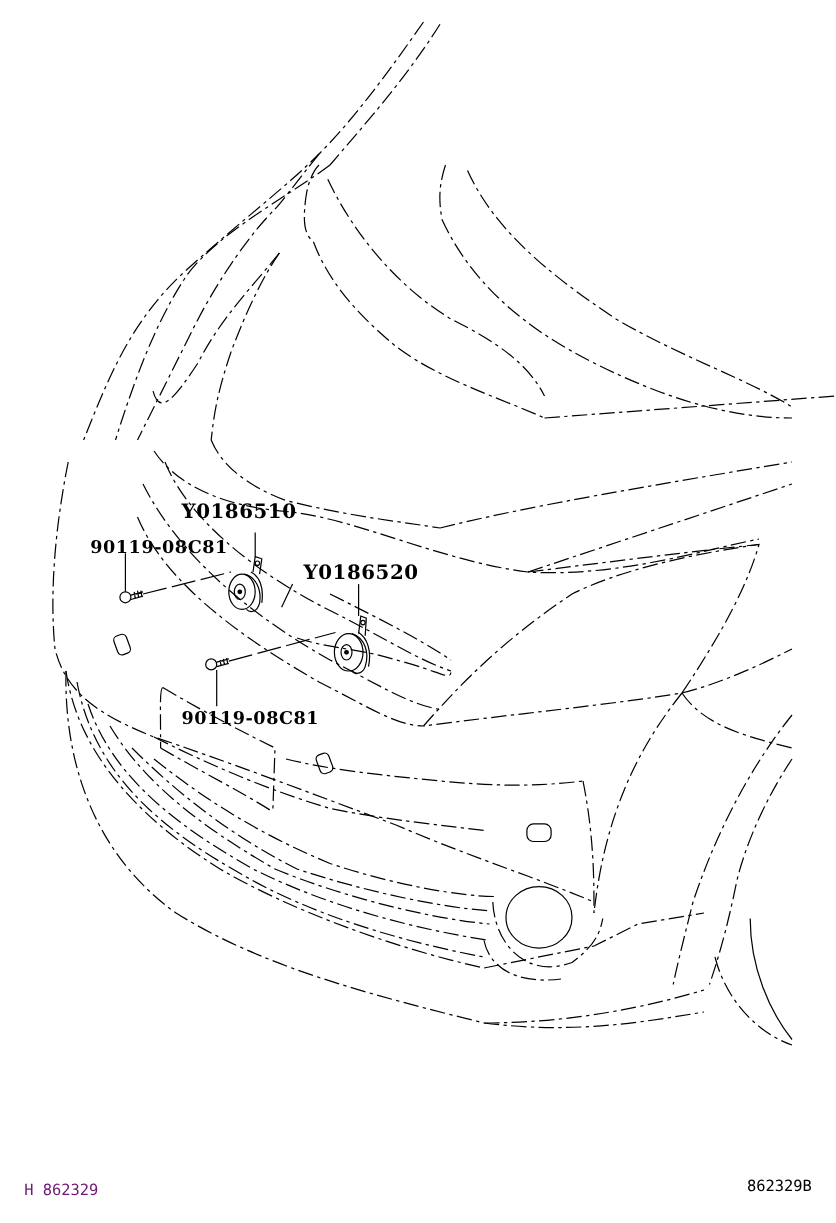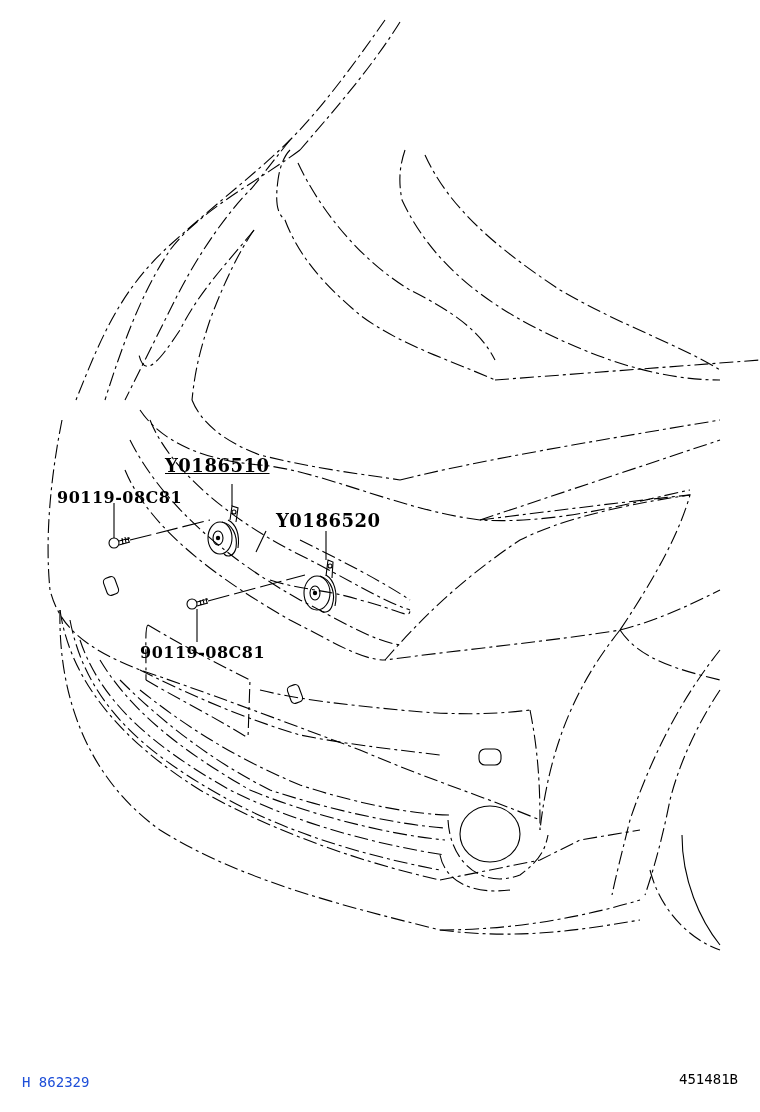--- a/index.html
+++ b/index.html
@@ -6,22 +6,22 @@
     body { width: 760px; height: 1112px; position: relative; overflow: hidden; font-family: "DejaVu Sans Mono", monospace; }
     #canvas { position: absolute; left: 0; top: 0; width: 760px; height: 1112px; }
     .ln { fill: none; stroke: #000; stroke-width: 1.1; }
     .dash { stroke-dasharray: 14 4 3 4; }
     .dash2 { stroke-dasharray: 22 5; }
     .solid { stroke-dasharray: none; }
     .part-label {
       position: absolute; font-family: "DejaVu Serif", serif; font-weight: bold;
       font-size: 18px; color: #000; letter-spacing: 0.5px; white-space: nowrap; cursor: pointer;
     }
-    .part-label.small { font-size: 16px; }
-    .footer-left { position: absolute; left: 22px; top: 1074px; font-family: "DejaVu Sans Mono", monospace; font-size: 14px; color: #1d4ed8; }
+    .part-label.small { font-size: 16px; margin-left: 25px; }
+    .footer-left { position: absolute; left: 22px; top: 1074px; font-family: "DejaVu Sans Mono", monospace; font-size: 14px; color: #701a75; }
     .footer-right { position: absolute; left: 679px; top: 1071px; font-family: "DejaVu Sans Mono", monospace; font-size: 14px; color: #000; }
   </style>
 </head>
 <body>
 
 <svg id="canvas" viewBox="0 0 760 1112" xmlns="http://www.w3.org/2000/svg">
 
   <g>
     <path class="ln dash" d="M385 20 C 350 70, 320 110, 290 140 C 260 170, 220 200, 170 245 C 120 290, 100 340, 76 400"></path>
     <path class="ln dash" d="M400 22 C 370 70, 330 115, 300 150"></path>
@@ -141,19 +141,19 @@
 
   <g>
     <line class="ln" x1="232" y1="484" x2="232" y2="506"></line>
     <line class="ln" x1="326" y1="531" x2="326" y2="560"></line>
     <line class="ln" x1="114" y1="503" x2="114" y2="538"></line>
     <line class="ln" x1="197" y1="609" x2="197" y2="642"></line>
     <line class="ln" x1="266" y1="531" x2="256" y2="552"></line>
   </g>
 </svg>
 
-<div class="part-label" style="left:165px; top:455px;text-decoration:underline;">Y0186510</div>
+<div class="part-label" style="left:165px; top:455px;">Y0186510</div>
 <div class="part-label" style="left:276px; top:510px;">Y0186520</div>
 <div class="part-label small" style="left:57px; top:488px;">90119-08C81</div>
 <div class="part-label small" style="left:140px; top:643px;">90119-08C81</div>
 
 <div class="footer-left">H 862329</div>
-<div class="footer-right">451481B</div>
+<div class="footer-right">862329B</div>
 
 </body></html>

